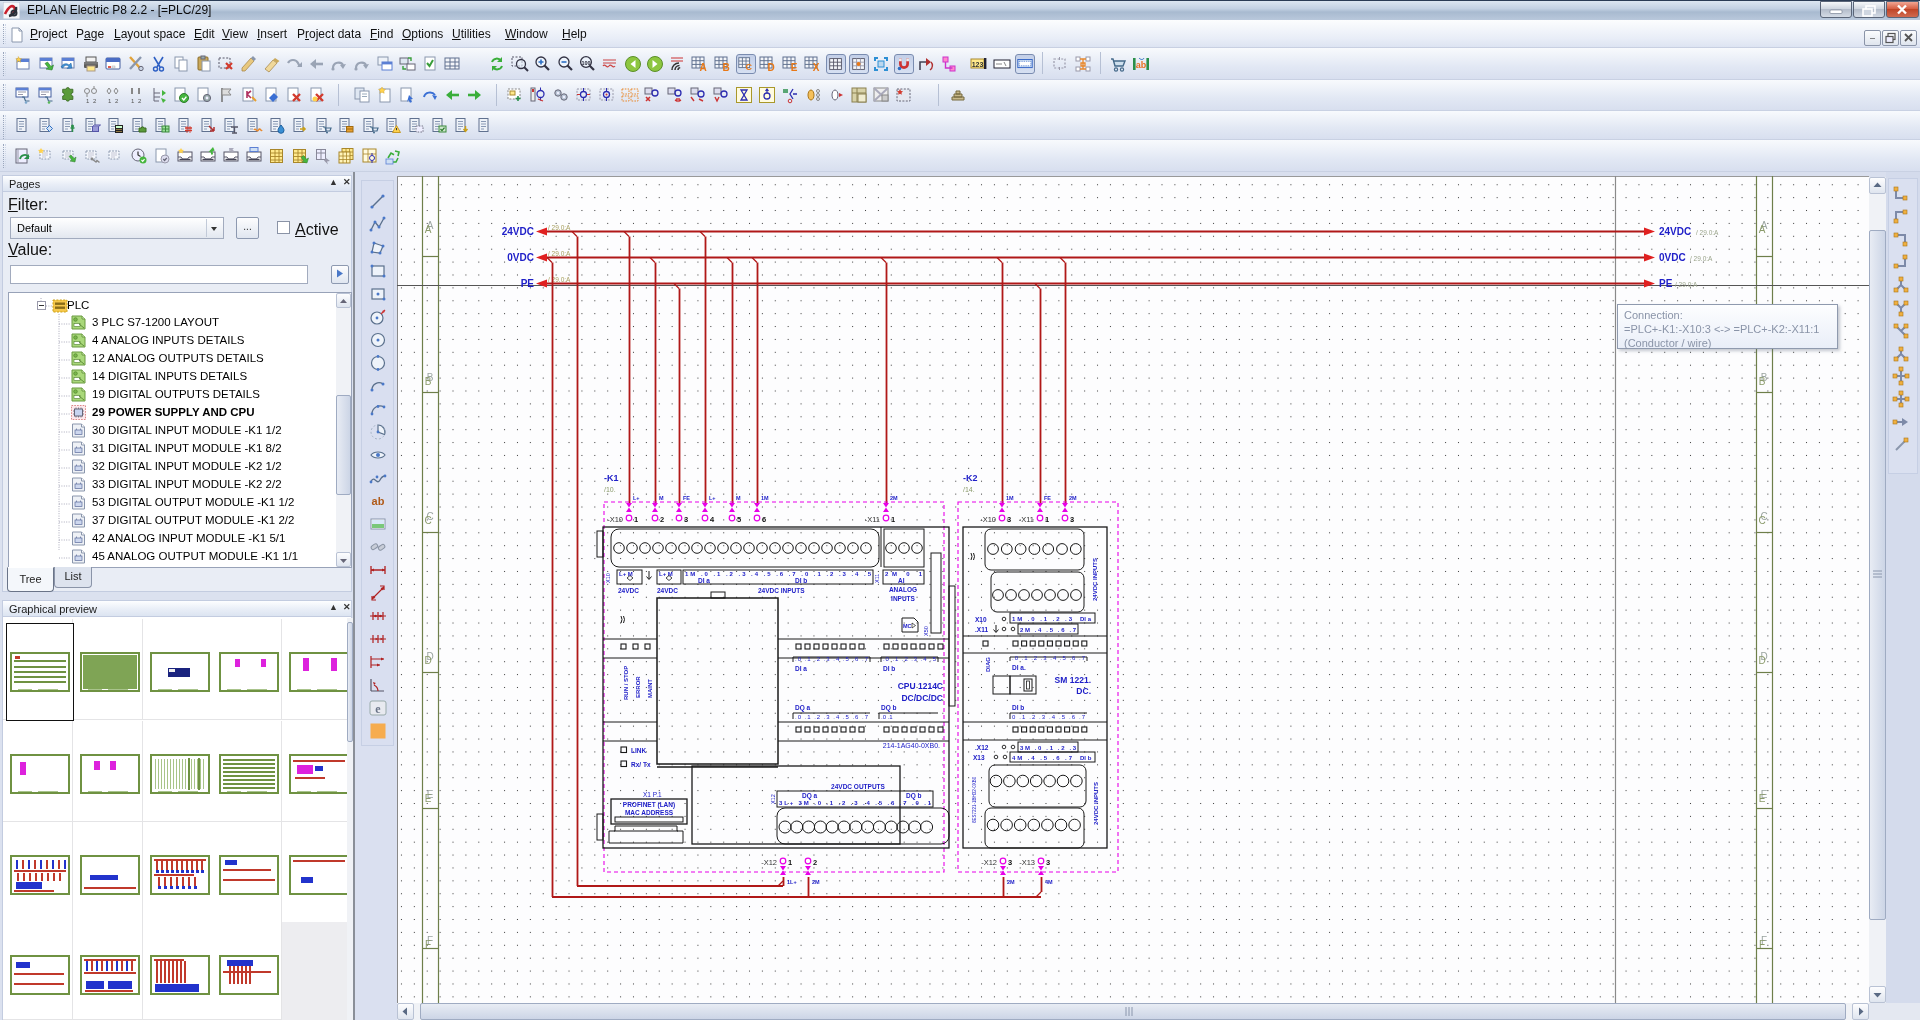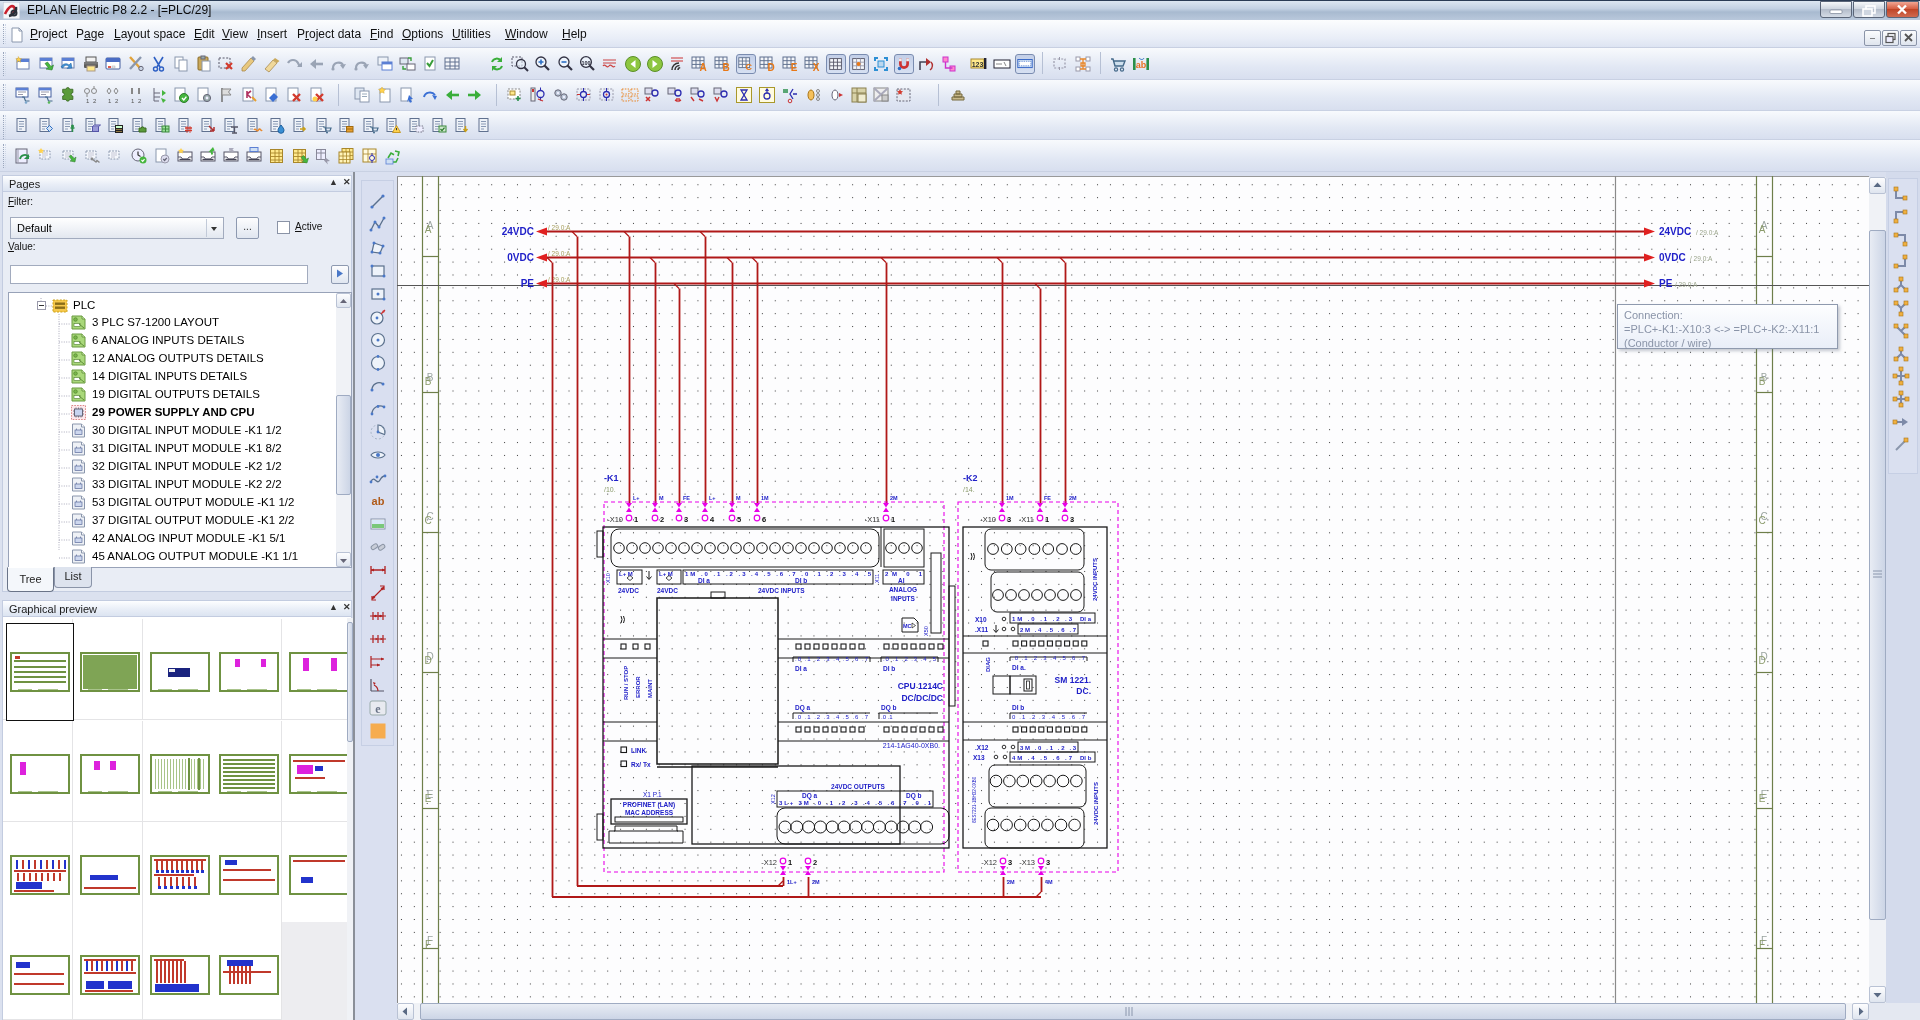--- a/index.html
+++ b/index.html
@@ -15,21 +15,21 @@
 .menuitem{position:absolute;top:27px;font-size:12px;color:#111}
 .mdibtn{position:absolute;top:30px;width:17px;height:16px;border:1px solid #8a94a8;border-radius:2px;
  background:linear-gradient(#fbfcfd,#dfe5ee);color:#444;font-size:9px;text-align:center;line-height:14px}
 .tbrow{position:absolute;left:0;width:1920px;background:linear-gradient(#f8fafd,#e2e8f4 60%,#d8dfef);border-bottom:1px solid #c9d1e3}
 .handle{position:absolute;left:3px;top:4px;bottom:4px;width:3px;
  border-left:1px dotted #9aa6bc;border-right:1px dotted #cfd8e8}
 .vsep{position:absolute;top:4px;width:1px;background:#b6c0d4;height:22px}
 .panel-title{position:absolute;font-size:11px;color:#1a1a1a;
  background:linear-gradient(#fdfeff,#e9eef7 55%,#dce4f1);border:1px solid #c3cce0;padding-top:2px;padding-left:6px}
 .ptbtn{position:absolute;font-size:9px;color:#333;font-weight:bold}
-label{font-size:10px;color:#111}
+label{font-size:16px;color:#111}
 .combo{position:absolute;border:1px solid #a2abbe;background:linear-gradient(#fff,#eef1f6 60%,#e2e7ef);font-size:11px}
 .combo .arr{position:absolute;right:1px;top:1px;bottom:1px;width:16px;background:linear-gradient(#fdfdfe,#e4e9f1);border-left:1px solid #c2cad8}
 .tri-d{width:0;height:0;border-left:3.5px solid transparent;border-right:3.5px solid transparent;border-top:4px solid #333;position:absolute;left:4px;top:8px}
 .input{position:absolute;border:1px solid #a2abbe;background:#fff}
 .btn{position:absolute;border:1px solid #8d99b0;border-radius:2px;background:linear-gradient(#fdfdfe,#e0e6f0);font-size:10px;text-align:center;color:#333}
 .tree{position:absolute;background:#fff;border:1px solid #98a2b8;font-size:11.5px;color:#000}
 .trow{position:absolute;height:18px;white-space:nowrap;font-size:11.5px;color:#000}
 .tab{position:absolute;font-size:11px;text-align:center;color:#222}
 .thumbcell{position:absolute;border-right:1px solid #e4e4e6;border-bottom:1px solid #e4e4e6;background:#fff}
 .thumb{position:absolute;border:2px solid #6f9242;background:#fff;overflow:hidden}
@@ -773,37 +773,37 @@
     <line x1="37" y1="14" x2="44" y2="14" stroke="#aab" stroke-dasharray="1,1.4"></line>
   </svg>
 <div class="abs" style="left:37px;top:301px;width:9px;height:9px;background:#fff;border:1px solid #99a">
     <div style="position:absolute;left:1px;top:3px;width:5px;height:1px;background:#333"></div>
   </div>
 <svg class="abs" style="left:52px;top:299px" width="16" height="14" viewBox="0 0 16 14">
     <rect x="1" y="1" width="14" height="12" fill="#f6c84c" stroke="#caa018" stroke-dasharray="2,1.4"></rect>
     <rect x="3" y="3.5" width="10" height="2.4" fill="#8a6d1a"></rect>
     <rect x="3" y="7.5" width="10" height="2.4" fill="#8a6d1a"></rect>
   </svg>
-<div class="trow" style="left:73px;top:299px">PLC</div>
+<div class="trow" style="left:67px;top:299px">PLC</div>
 <svg class="abs" style="left:71px;top:315px" width="15" height="15" viewBox="0 0 15 15">
     <path d="M1 1h10l3 3v10H1z" fill="#a9d87a" stroke="#6a9a40"></path>
     <path d="M11 1v3h3" fill="#d4eebc" stroke="#6a9a40"></path>
     <circle cx="4.5" cy="4.5" r="1.8" fill="#7ab84a" stroke="#4a7a28" stroke-width=".6"></circle>
     <rect x="3" y="8.5" width="6" height="3" fill="#fff" stroke="#4a7a28" stroke-width=".6"></rect>
     <path d="M8 9l5 4" stroke="#4a7a28" stroke-width=".8"></path>
   </svg>
 <div class="trow" style="left:92px;top:316px">3 PLC S7-1200 LAYOUT</div>
 <svg class="abs" style="left:71px;top:333px" width="15" height="15" viewBox="0 0 15 15">
     <path d="M1 1h10l3 3v10H1z" fill="#a9d87a" stroke="#6a9a40"></path>
     <path d="M11 1v3h3" fill="#d4eebc" stroke="#6a9a40"></path>
     <circle cx="4.5" cy="4.5" r="1.8" fill="#7ab84a" stroke="#4a7a28" stroke-width=".6"></circle>
     <rect x="3" y="8.5" width="6" height="3" fill="#fff" stroke="#4a7a28" stroke-width=".6"></rect>
     <path d="M8 9l5 4" stroke="#4a7a28" stroke-width=".8"></path>
   </svg>
-<div class="trow" style="left:92px;top:334px">6 ANALOG INPUTS DETAILS</div>
+<div class="trow" style="left:92px;top:334px">4 ANALOG INPUTS DETAILS</div>
 <svg class="abs" style="left:71px;top:351px" width="15" height="15" viewBox="0 0 15 15">
     <path d="M1 1h10l3 3v10H1z" fill="#a9d87a" stroke="#6a9a40"></path>
     <path d="M11 1v3h3" fill="#d4eebc" stroke="#6a9a40"></path>
     <circle cx="4.5" cy="4.5" r="1.8" fill="#7ab84a" stroke="#4a7a28" stroke-width=".6"></circle>
     <rect x="3" y="8.5" width="6" height="3" fill="#fff" stroke="#4a7a28" stroke-width=".6"></rect>
     <path d="M8 9l5 4" stroke="#4a7a28" stroke-width=".8"></path>
   </svg>
 <div class="trow" style="left:92px;top:352px">12 ANALOG OUTPUTS DETAILS</div>
 <svg class="abs" style="left:71px;top:369px" width="15" height="15" viewBox="0 0 15 15">
     <path d="M1 1h10l3 3v10H1z" fill="#a9d87a" stroke="#6a9a40"></path>

